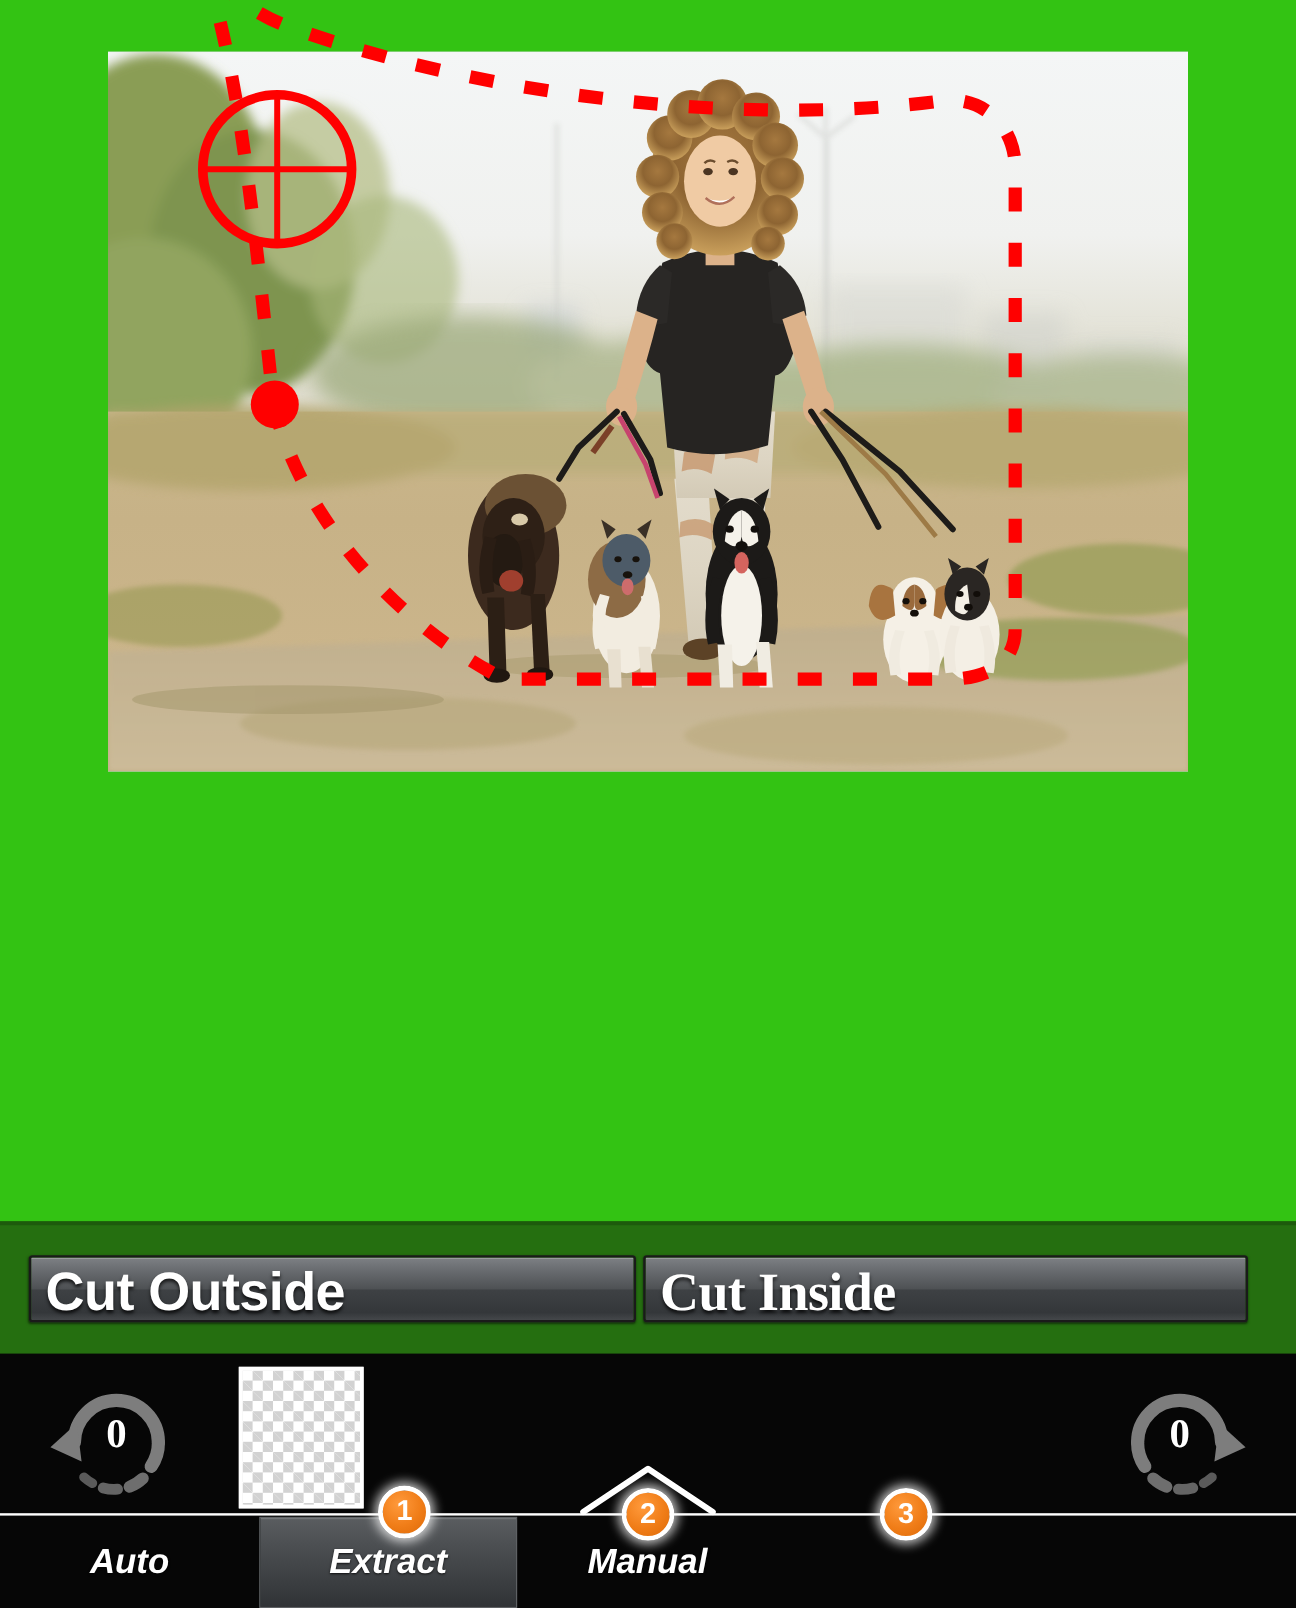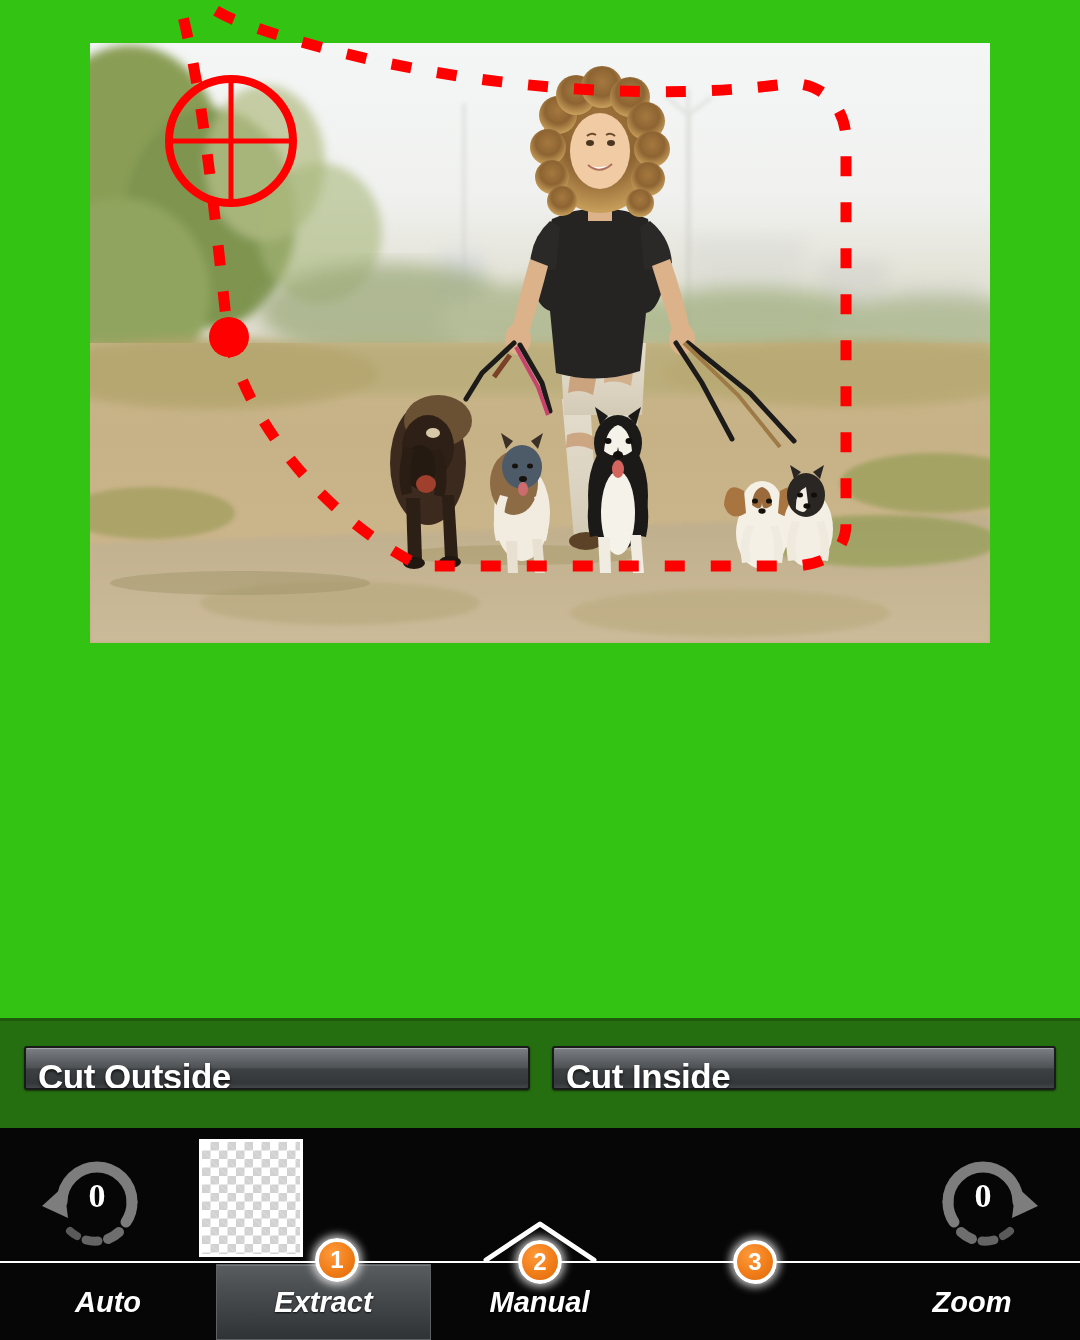--- a/index.html
+++ b/index.html
@@ -54,41 +54,41 @@
     left: 0;
     top: 1018px;
     width: 1080px;
     height: 110px;
     background: #256f10;
     border-top: 3px solid #1d5a0c;
   }
   .cut-btn {
     position: absolute;
     top: 25px;
-    height: 44px;
+    height: 56px;
     border: 2px solid #1a1a1a;
     border-radius: 3px;
     background: linear-gradient(to bottom,
         #7d8084 0%, #6b6e72 18%, #4e5154 50%,
         #3e4144 52%, #34373a 88%, #44474a 100%);
     box-shadow: inset 0 1px 0 rgba(255,255,255,.30),
                 0 1px 2px rgba(0,0,0,.55);
     color: #ffffff;
-    font-size: 35px;
+    font-size: 45px;
     font-weight: bold;
     line-height: 58px;
     padding-left: 12px;
     box-sizing: border-box;
     text-shadow: 0 2px 3px rgba(0,0,0,.75);
     letter-spacing: -0.5px;
     white-space: nowrap;
     overflow: hidden;
   }
   #btn-cut-outside { left: 24px;  width: 506px; }
-  #btn-cut-inside  { left: 552px; width: 504px; }
+  #btn-cut-inside  { left: 536px; width: 504px; font-family: Liberation Serif, serif; }
 
   
   #bottom-bar {
     position: absolute;
     left: 0;
     top: 1128px;
     width: 1080px;
     height: 212px;
     background: #060606;
   }
@@ -500,18 +500,17 @@
 <div id="tab-divider"></div>
 
 <svg id="manual-chevron" viewBox="0 0 116 46">
   <path d="M4 42 L58 6 L112 42" fill="none" stroke="#ffffff" stroke-width="5" stroke-linecap="round" stroke-linejoin="round"></path>
 </svg>
 
 <div id="tabs">
   <div id="tab-auto" class="tab">Auto</div>
   <div id="tab-manual" class="tab">Manual</div>
   <div id="tab-extract" class="tab selected">Extract</div>
-  <div id="tab-zoom" class="tab">Zoom</div>
 </div>
 
 <div id="badge-1" class="badge">1</div>
 <div id="badge-2" class="badge">2</div>
 <div id="badge-3" class="badge">3</div>
 
 </body></html>

